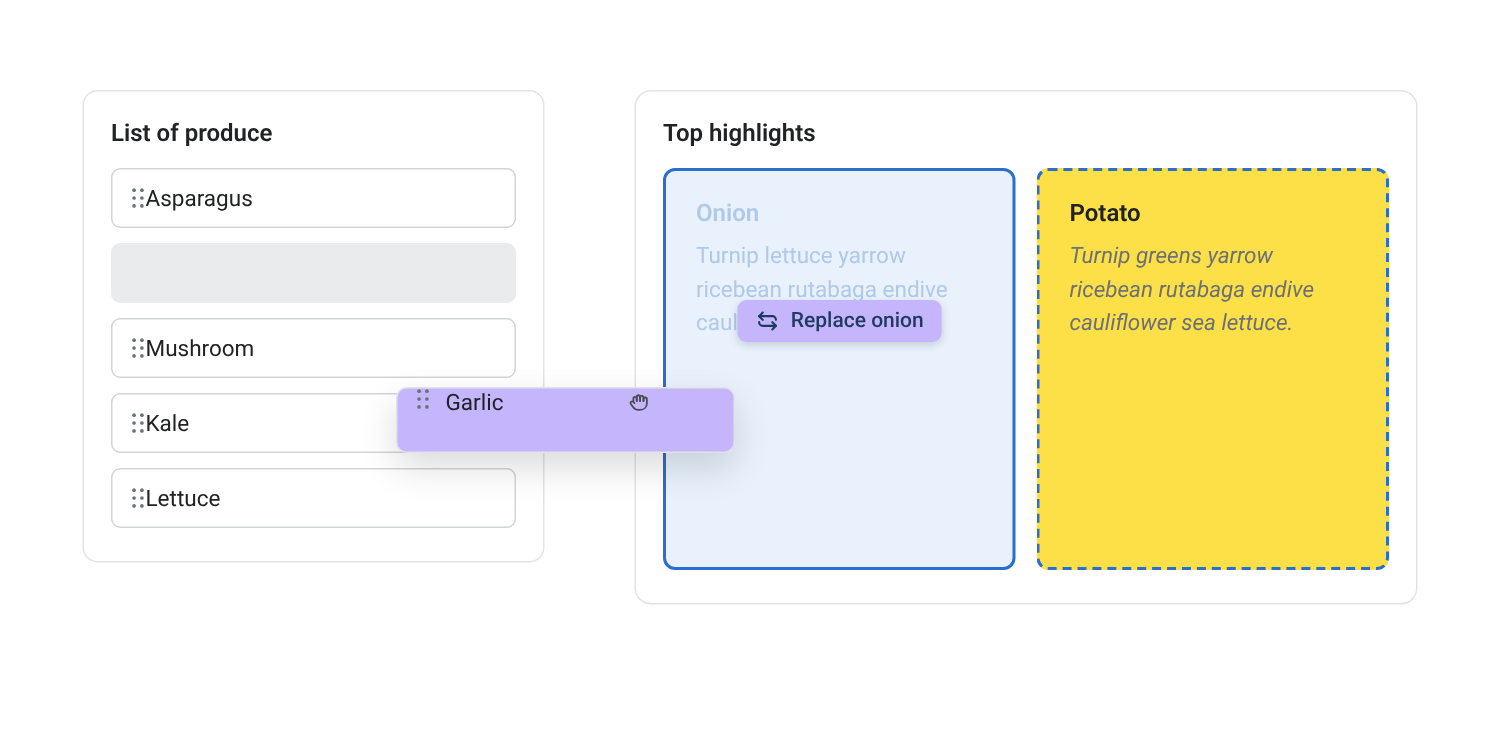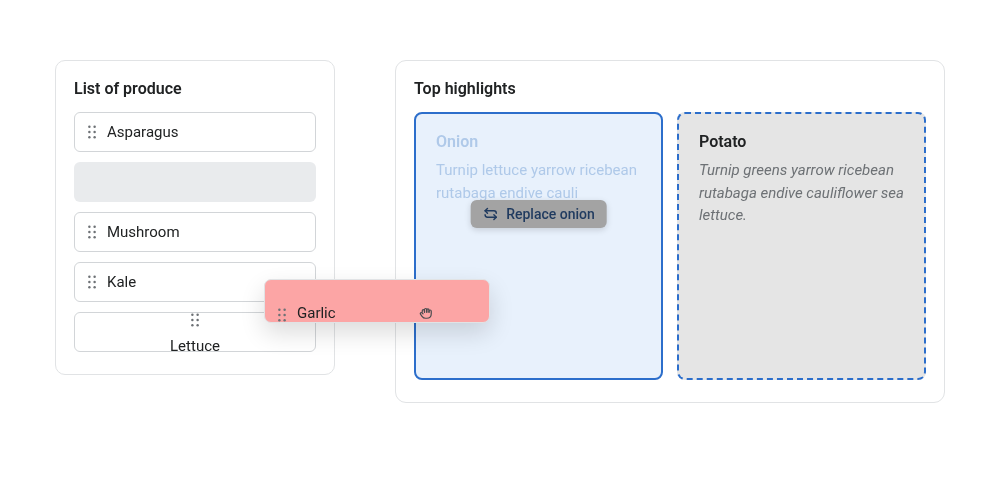--- a/index.html
+++ b/index.html
@@ -21,37 +21,36 @@
       border-radius: 10px;
       padding: 18px 18px 22px;
     }
     .panel-title {
       font-size: 16px;
       font-weight: 600;
       color: #202223;
       margin-bottom: 14px;
     }
     .list-panel {
-      width: 280px;
+      width: 308px;
     }
     .list-item {
       display: flex;
       align-items: center;
-      gap: 10px;
       height: 40px;
       padding: 0 12px;
       border: 1px solid #d2d5d8;
       border-radius: 6px;
       background: #fff;
       margin-bottom: 10px;
       font-size: 15px;
       color: #202223;
       cursor: grab;
     }
-    .list-item:last-child { margin-bottom: 0; flex-direction: column; }
+    .list-item:last-child { margin-bottom: 0; }
     .placeholder-row {
       height: 40px;
       background: #e9ebed;
       border-radius: 6px;
       margin-bottom: 10px;
     }
     .drag-icon {
       width: 10px;
       height: 14px;
       flex-shrink: 0;
@@ -71,21 +70,21 @@
       border-radius: 8px;
       padding: 18px 20px;
     }
     .card-active {
       border: 2px solid #2c6ecb;
       background: #e8f1fc;
       position: relative;
     }
     .card-dashed {
       border: 2px dashed #2c6ecb;
-      background: #e5e5e5;
+      background: #fde047;
     }
     .card-title {
       font-size: 16px;
       font-weight: 600;
       margin-bottom: 8px;
     }
     .card-body {
       font-size: 15px;
       line-height: 1.5;
     }
@@ -96,46 +95,46 @@
     .card-dashed .card-title { color: #202223; }
     .card-dashed .card-body { color: #6d7175; font-style: italic; }
     .replace-pill {
       position: absolute;
       left: 50%;
       top: 86px;
       transform: translateX(-50%);
       display: inline-flex;
       align-items: center;
       gap: 8px;
-      background: #a3a3a3;
+      background: #c4b5fd;
       border-radius: 6px;
       padding: 6px 12px;
       font-size: 14px;
       font-weight: 500;
       color: #1f3a5f;
       box-shadow: 0 2px 6px rgba(0,0,0,0.15);
       white-space: nowrap;
       justify-content: center;
     }
     .replace-icon {
       width: 16px;
       height: 16px;
       color: #1f3a5f;
     }
     .dragging-item {
       position: absolute;
       left: 264px;
-      top: 279px;
+      top: 258px;
       width: 226px;
       height: 44px;
       display: flex;
-      align-items: flex-end;
+      align-items: flex-start;
       gap: 10px;
       padding: 0 12px;
-      background: #fca5a5;
+      background: #c4b5fd;
       border: 1px solid #e1e3e5;
       border-radius: 7px;
       box-shadow: 0 10px 24px rgba(0,0,0,0.14);
       font-size: 15px;
       color: #202223;
       z-index: 10;
     }
     .grab-icon {
       width: 18px;
       height: 18px;

